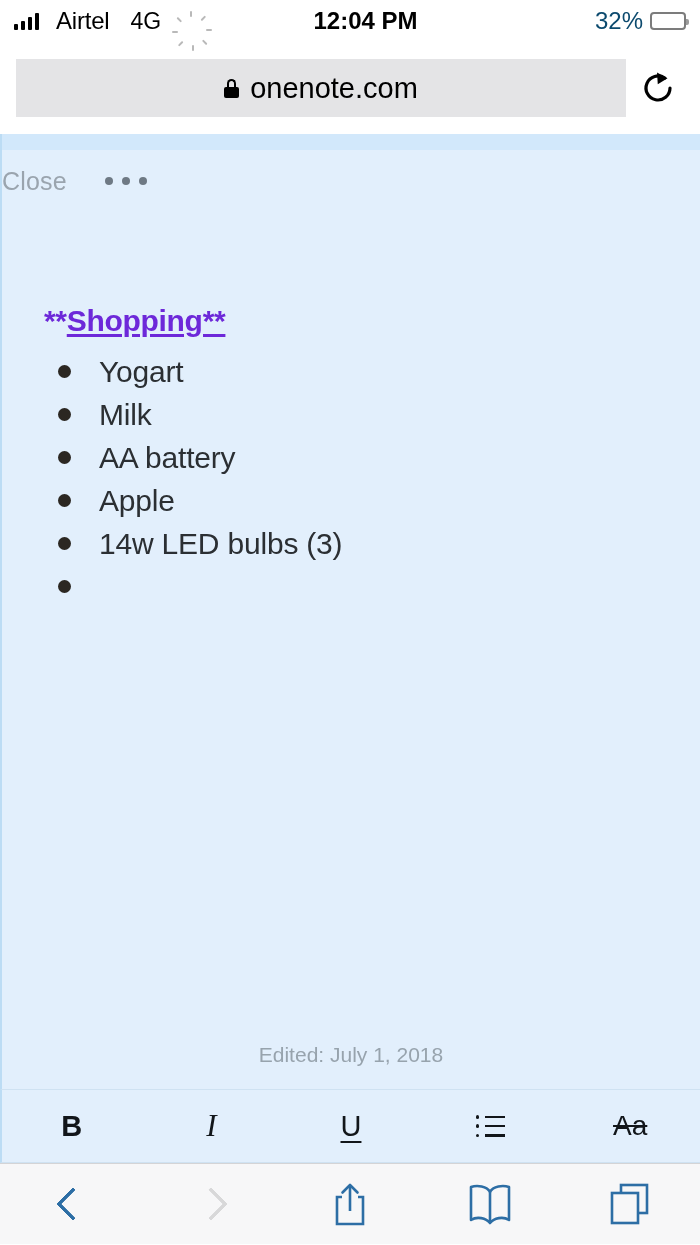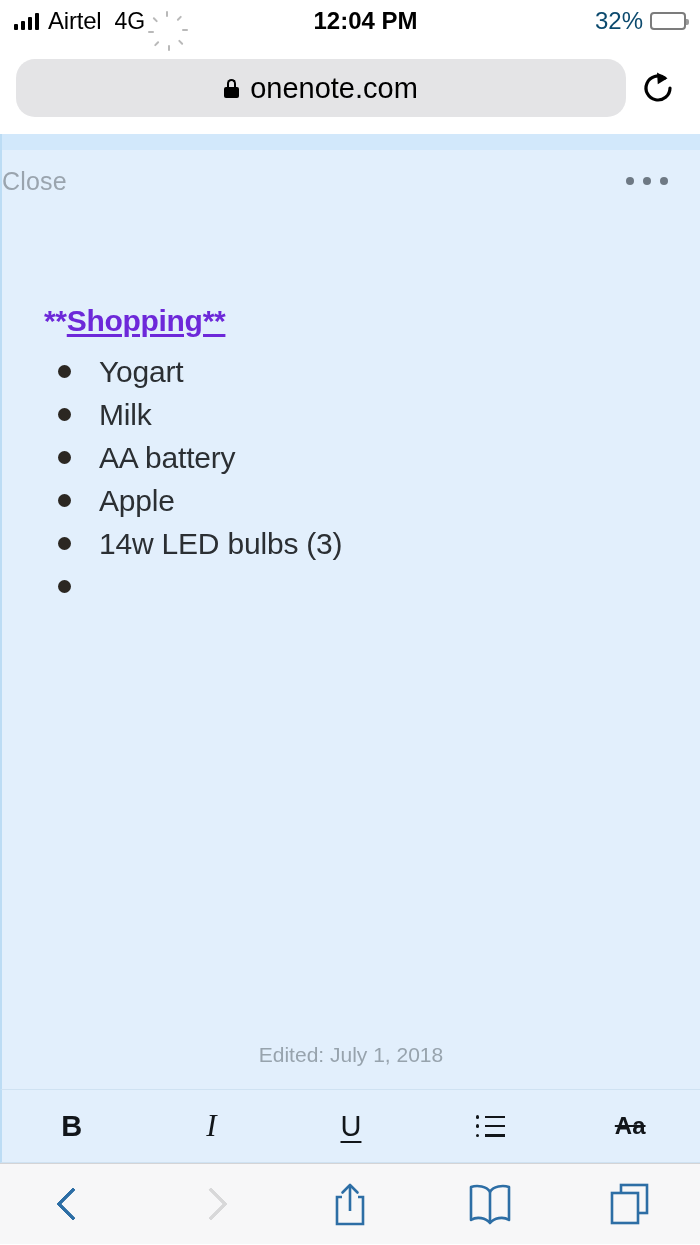--- a/index.html
+++ b/index.html
@@ -22,21 +22,21 @@
     background: #ffffff;
     display: flex;
     align-items: center;
     position: relative;
     box-sizing: border-box;
     padding: 0 14px;
   }
   .status-left {
     display: flex;
     align-items: center;
-    gap: 9px;
+    gap: 17px;
   }
   .signal-bars {
     display: flex;
     align-items: flex-end;
     gap: 3px;
     height: 17px;
   }
   .signal-bars i {
     display: block;
     width: 4px;
@@ -125,21 +125,21 @@
     background: #ffffff;
     display: flex;
     align-items: center;
     padding: 0 16px;
     box-sizing: border-box;
   }
   .url-field {
     flex: 1;
     height: 58px;
     background: #e4e4e6;
-    border-radius: 19px;
+    border-radius: 0;
     display: flex;
     align-items: center;
     justify-content: center;
     position: relative;
   }
   .lock-icon {
     width: 15px;
     height: 19px;
     position: relative;
     margin-right: 11px;
@@ -187,21 +187,21 @@
   }
   .note-topstrip {
     height: 16px;
     background: #d2e8fb;
     width: 100%;
   }
   .note-header {
     height: 62px;
     display: flex;
     align-items: center;
-    justify-content: space-between;
+    justify-content: flex-start;
     padding-right: 30px;
     gap: 36px;
   }
   .close-btn {
     font-size: 25px;
     color: #9aa4ae;
     letter-spacing: 0.2px;
   }
   .more-btn {
     display: flex;
@@ -279,21 +279,21 @@
     flex: 1;
     display: flex;
     align-items: center;
     justify-content: center;
     height: 100%;
     color: #12161a;
   }
   .fb-bold { font-size: 29px; font-weight: bold; }
   .fb-italic { font-size: 31px; font-style: italic; font-family: "Liberation Serif", serif; }
   .fb-underline { font-size: 29px; text-decoration: underline; text-underline-offset: 5px; }
-  .fb-aa { font-size: 24px; font-weight: bold; text-decoration: line-through; }
+  .fb-aa { font-size: 28px; font-weight: normal; text-decoration: line-through; }
   .list-icon {
     width: 30px;
     height: 22px;
     display: flex;
     flex-direction: column;
     justify-content: space-between;
   }
   .list-icon .row {
     display: flex;
     align-items: center;

